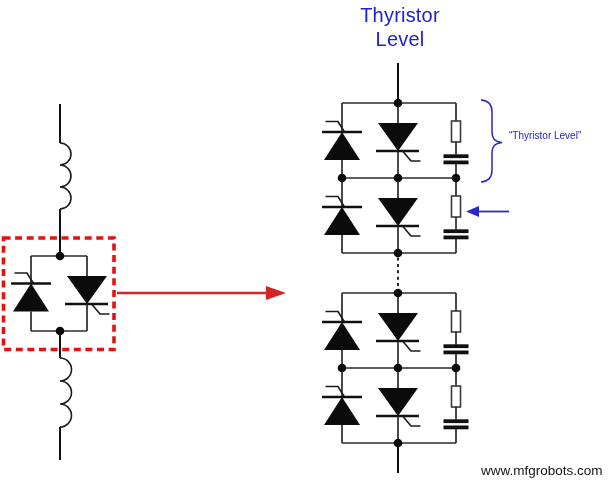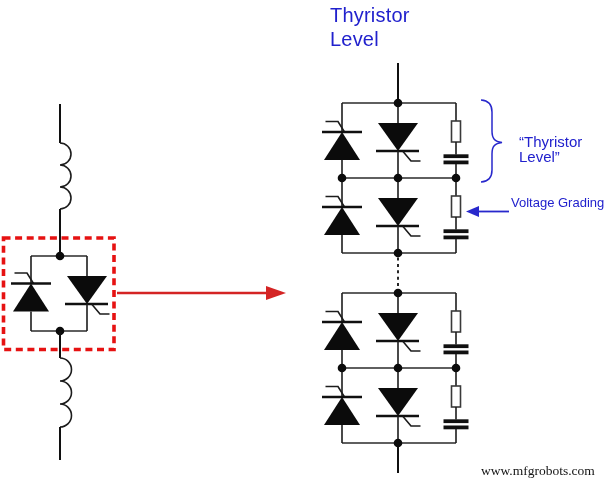--- a/index.html
+++ b/index.html
@@ -2,26 +2,26 @@
 <html><head>
 <meta charset="utf-8">
 <style>
   html,body{margin:0;padding:0;background:#fff;}
   #canvas{
     position:relative;width:612px;height:484px;background:#ffffff;overflow:hidden;
     font-family:"Liberation Sans",sans-serif;
   }
   svg{position:absolute;left:0;top:0;}
   .txt{position:absolute;color:#2121cd;}
-  #valve-title{left:330px;top:3px;width:140px;
+  #valve-title{left:330px;top:3px;width:140px;text-align:center;
     font-size:20px;line-height:24px;letter-spacing:.2px;}
-  #thy-level-label{left:509px;top:134px;font-size:15px;line-height:15px;margin-left:10px;}
+  #thy-level-label{left:509px;top:128px;font-size:10px;line-height:15px;}
   #vg-label{left:511px;top:195px;font-size:13px;line-height:15.5px;}
   #watermark{position:absolute;left:481px;top:463px;color:#141414;
-    font-family:Liberation Serif, serif;font-size:13.5px;line-height:15px;text-align:right;}
+    font-family:Liberation Sans, sans-serif;font-size:13.5px;line-height:15px;text-align:right;}
   
   .wire{stroke:#1c1c1c;stroke-width:1.6;fill:none;}
   .rail{stroke:#2a2a2a;stroke-width:1.5;fill:none;}
   .stem{stroke:#101010;stroke-width:2;fill:none;}
   .bar{stroke:#101010;stroke-width:2.5;fill:none;}
   .tri{fill:#0b0b0b;stroke:none;}
   .dot{fill:#0b0b0b;stroke:none;}
   .res{fill:#ffffff;stroke:#3a3a3a;stroke-width:1.6;}
   .plate{stroke:#101010;stroke-width:3.8;fill:none;}
   .redbox{fill:none;stroke:#e61212;stroke-width:3.6;stroke-dasharray:7 4.6;}
@@ -141,17 +141,16 @@
   </svg>
 
   <div class="txt" id="valve-title">
     <div>Thyristor</div>
     <div>Level</div>
   </div>
 
   <div class="txt" id="thy-level-label">“Thyristor Level”</div>
 
   <div class="txt" id="vg-label">
-    <div>Voltage Grading</div>
   </div>
 
   <div id="watermark">www.mfgrobots.com</div>
 </div>
 
 </body></html>

